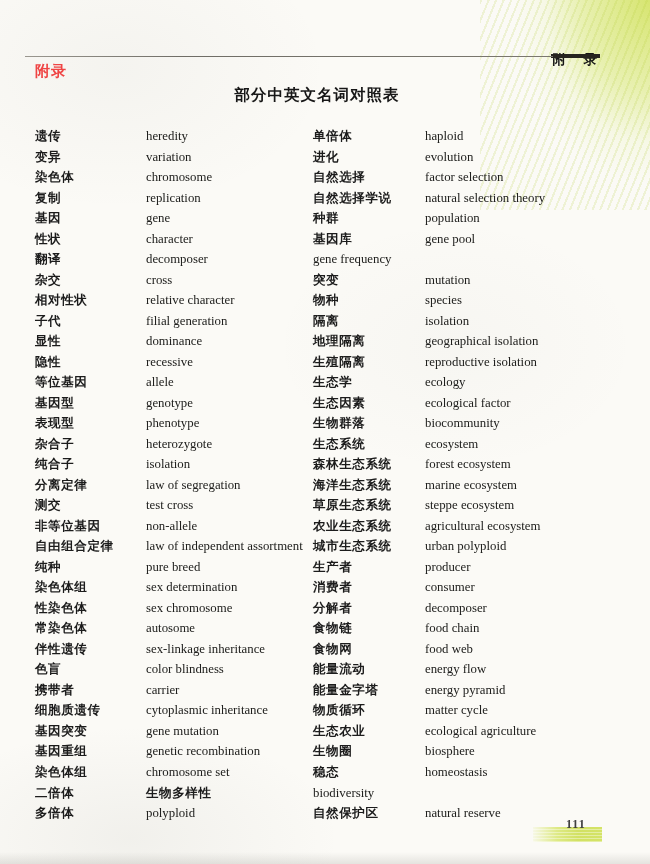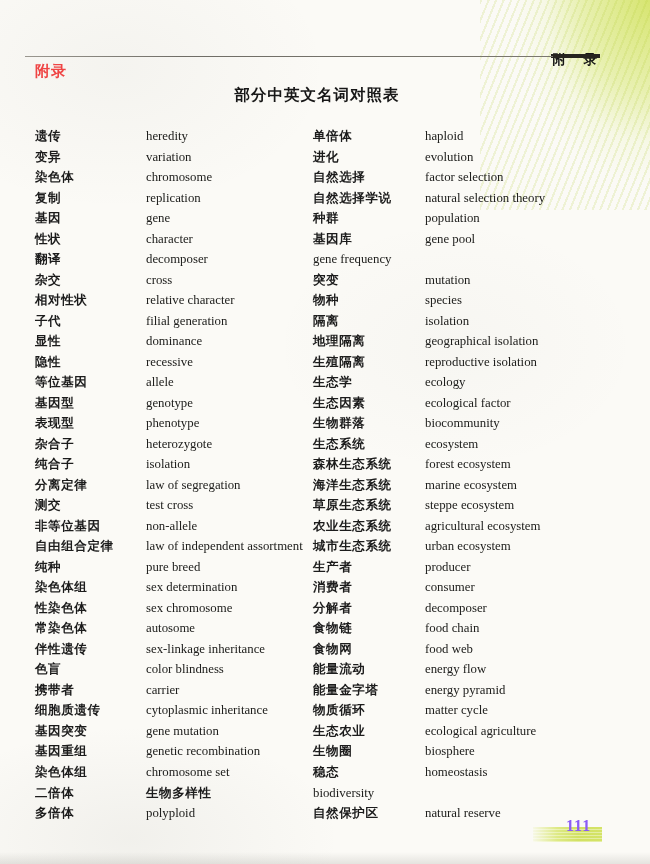--- a/index.html
+++ b/index.html
@@ -76,21 +76,21 @@
   
   .page-number-highlight{
     position:absolute;left:533px;top:827px;width:69px;height:15px;
     background:
       repeating-linear-gradient(0deg, rgba(255,255,255,0.4) 0 1px, rgba(255,255,255,0) 1px 3px),
       linear-gradient(90deg, rgba(215,230,110,0.12) 0%, rgba(212,228,95,0.75) 35%, #d2e163 65%, rgba(210,226,95,0.95) 100%);
   }
   .page-number{
     position:absolute;left:566px;top:817px;
     font-family:"Liberation Serif","DejaVu Serif",serif;
-    font-size:16px;font-weight:bold;color:#8b5cf6;letter-spacing:1px;text-align:center;
+    font-size:12px;font-weight:bold;color:#404040;letter-spacing:1px;text-align:center;
   }
 </style>
 </head>
 <body>
 
 <div class="paper-noise"></div>
 <div class="corner-gradient"></div>
 
 <div class="running-head">
   <span>附　录</span>
@@ -218,21 +218,21 @@
     <div class="glossary-row">
       <span class="zh">非等位基因</span>
       <span class="en">non-allele</span>
       <span class="zh">农业生态系统</span>
       <span class="en">agricultural ecosystem</span>
     </div>
     <div class="glossary-row">
       <span class="zh">自由组合定律</span>
       <span class="en">law of independent assortment</span>
       <span class="zh">城市生态系统</span>
-      <span class="en">urban ecosystem</span>
+      <span class="en">urban polyploid</span>
     </div>
     <div class="glossary-row">
       <span class="zh">纯种</span>
       <span class="en">pure breed</span>
       <span class="zh">生产者</span>
       <span class="en">producer</span>
     </div>
     <div class="glossary-row">
       <span class="zh">染色体组</span>
       <span class="en">sex determination</span>

